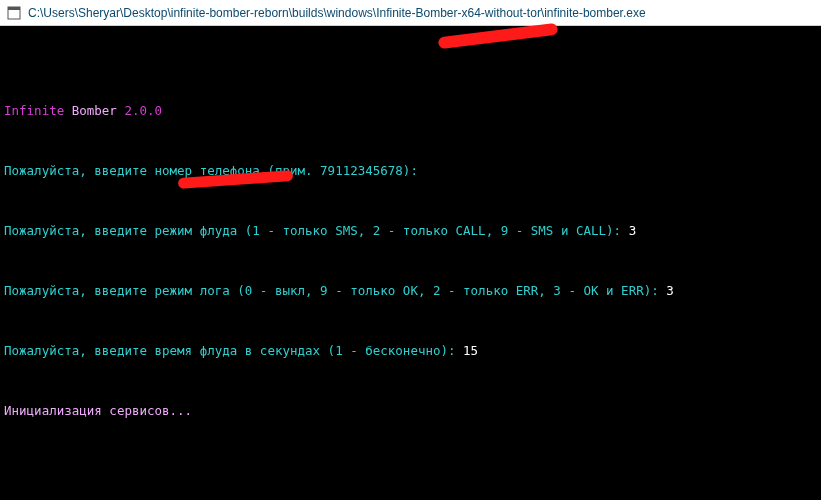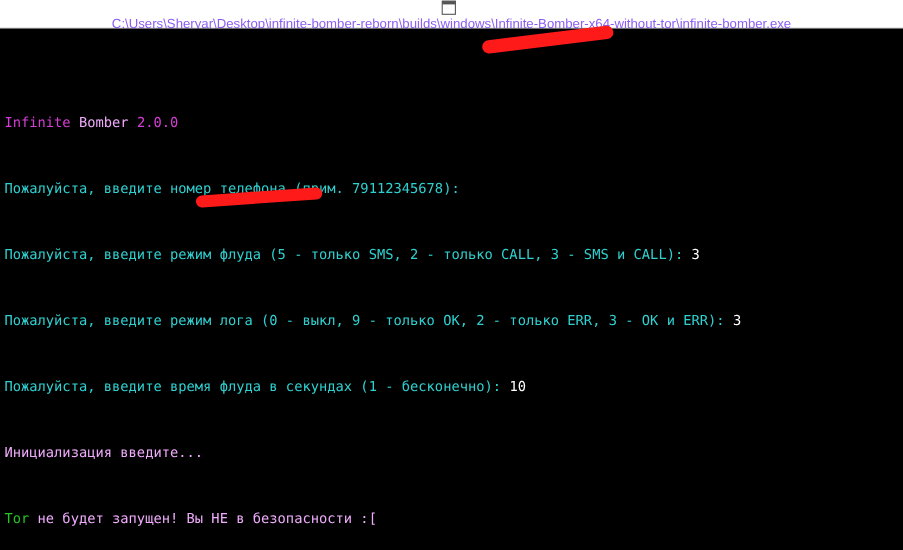--- a/index.html
+++ b/index.html
@@ -17,22 +17,21 @@
     position: relative;
   }
   .titlebar {
     height: 26px;
     background: #fff;
     border-bottom: 1px solid #d0d0d0;
     display: flex;
     align-items: center;
     padding: 0 6px;
     font-size: 12px;
-    color: #8b5cf6;
-    flex-direction: column;
+    color: #0c4a6e;
   }
   .titlebar .app-icon {
     width: 16px;
     height: 16px;
     margin-right: 6px;
     display: inline-flex;
     align-items: center;
     justify-content: center;
   }
   .console {
@@ -77,29 +76,28 @@
   </div>
 
   <div class="console">
     <span class="redact r1"></span>
     <span class="redact r2"></span>
 
     <span class="line"><span class="c-magenta">Infinite</span><span class="c-gray"> Bomber </span><span class="c-magenta">2.0.0</span></span>
 
     <span class="line"><span class="c-cyan">Пожалуйста, введите номер телефона (прим. 79112345678):</span></span>
 
-    <span class="line"><span class="c-cyan">Пожалуйста, введите режим флуда (5 - только SMS, 2 - только CALL, 3 - SMS и CALL): </span><span class="c-white">3</span></span>
+    <span class="line"><span class="c-cyan">Пожалуйста, введите режим флуда (1 - только SMS, 2 - только CALL, 9 - SMS и CALL): </span><span class="c-white">3</span></span>
 
     <span class="line"><span class="c-cyan">Пожалуйста, введите режим лога (0 - выкл, 9 - только OK, 2 - только ERR, 3 - OK и ERR): </span><span class="c-white">3</span></span>
 
-    <span class="line"><span class="c-cyan">Пожалуйста, введите время флуда в секундах (1 - бесконечно): </span><span class="c-white">10</span></span>
+    <span class="line"><span class="c-cyan">Пожалуйста, введите время флуда в секундах (1 - бесконечно): </span><span class="c-white">15</span></span>
 
-    <span class="line c-gray">Инициализация введите...</span>
+    <span class="line c-gray">Инициализация сервисов...</span>
 
-    <span class="line"><span class="c-green">Tor</span><span class="c-gray"> не будет запущен! Вы НЕ в безопасности :[</span></span>
 
     
 
     
 
     
     
     
 
     

